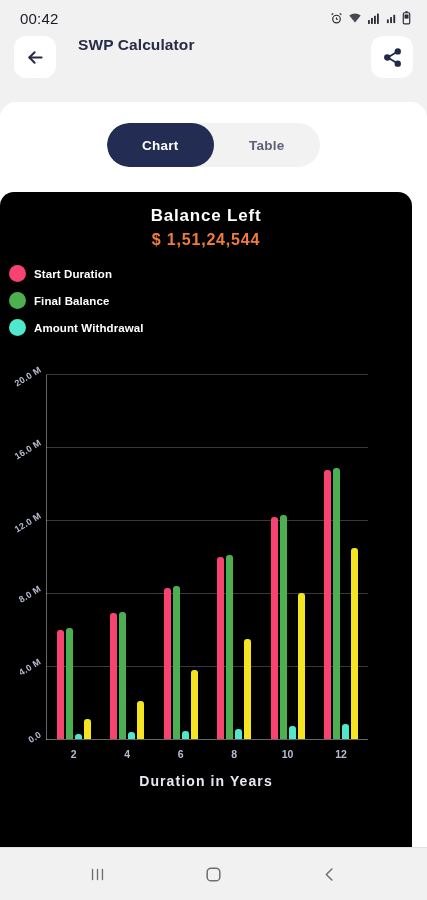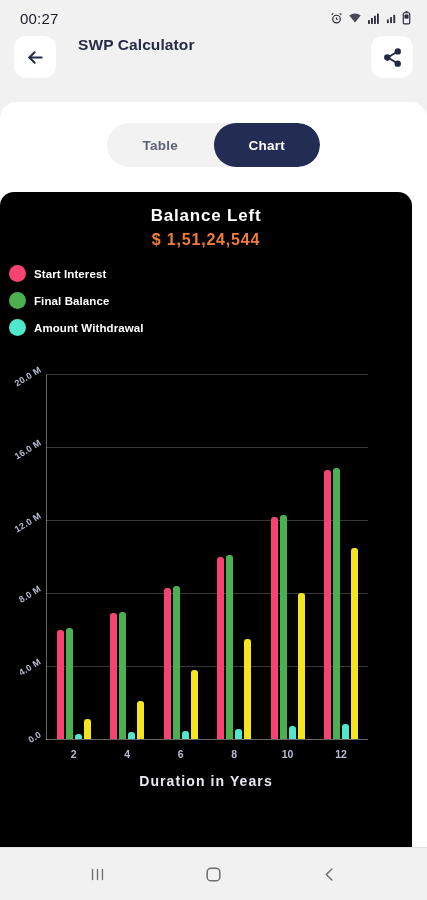--- a/index.html
+++ b/index.html
@@ -133,21 +133,21 @@
     width: 48px; height: 44px; display: flex; align-items: center;
     justify-content: center; background: none; border: none; cursor: pointer;
   }
 </style>
 </head>
 <body>
 
 <div class="phone">
 
   <div class="statusbar">
-    <span class="status-time">00:27</span>
+    <span class="status-time">00:42</span>
     <span class="status-icons">
       <svg width="13" height="13" viewBox="0 0 24 24" fill="none" stroke="#2b2b38" stroke-width="2.2">
         <circle cx="12" cy="13" r="7"></circle>
           <path d="M12 10v3l2 1.5"></path>
           <path d="M3 5l3-2.5M21 5l-3-2.5"></path>
       </svg>
       <svg width="14" height="13" viewBox="0 0 24 24" fill="#2b2b38">
         <path d="M12 19.5l10.5-13A16.5 16.5 0 0 0 1.5 6.5z" opacity=".85"></path>
       </svg>
       <svg width="14" height="13" viewBox="0 0 24 24" fill="#2b2b38">
@@ -183,32 +183,32 @@
           <circle cx="6" cy="12" r="2.6" fill="#232a46"></circle>
         <circle cx="18" cy="19" r="2.6" fill="#232a46"></circle>
           <path d="M8.4 10.8l7.2-4.2M8.4 13.2l7.2 4.2"></path>
       </svg>
     </button>
   </div>
 
   <div class="sheet">
 
     <div class="tabs">
+      <button class="tab active">Chart</button>
       <button class="tab">Table</button>
-      <button class="tab active">Chart</button>
     </div>
 
     <div class="card">
       <div class="card-title">Balance Left</div>
       <div class="card-amount">$ 1,51,24,544</div>
 
       <div class="legend" id="legend">
           <div class="legend-row">
             <span class="legend-dot" style="background: rgb(248, 67, 112);"></span>
-            <span class="legend-label">Start Interest</span>
+            <span class="legend-label">Start Duration</span>
           </div>
           <div class="legend-row">
             <span class="legend-dot" style="background: rgb(76, 175, 80);"></span>
             <span class="legend-label">Final Balance</span>
           </div>
           <div class="legend-row">
             <span class="legend-dot" style="background: rgb(79, 232, 205);"></span>
             <span class="legend-label">Amount Withdrawal</span>
           </div>
         </div>

